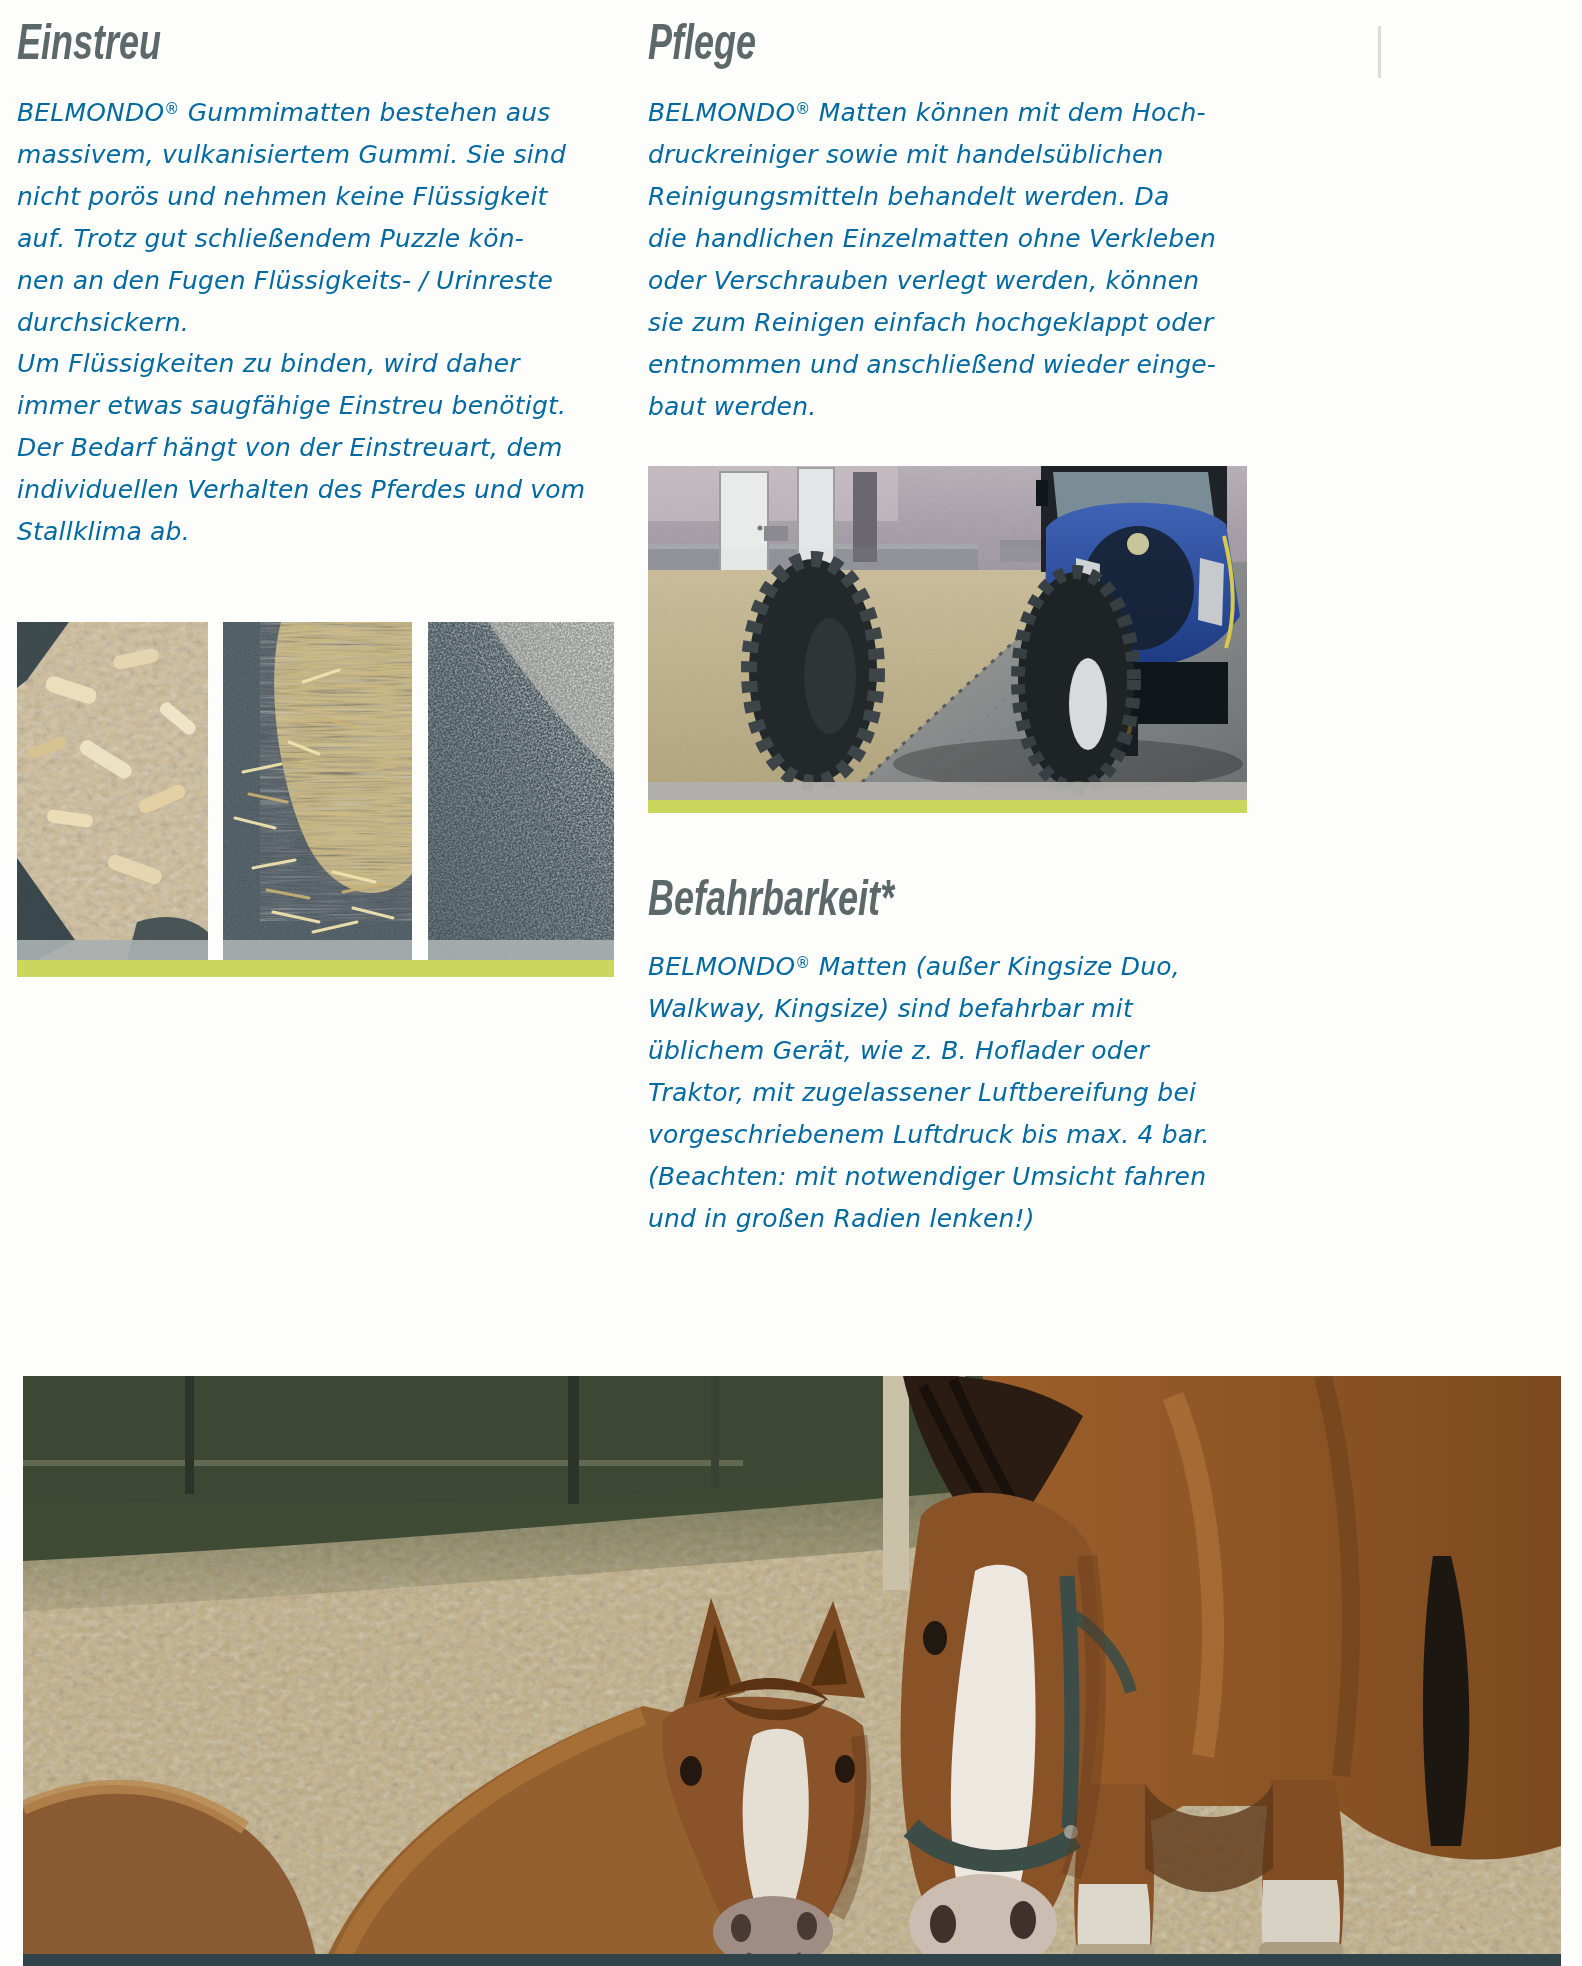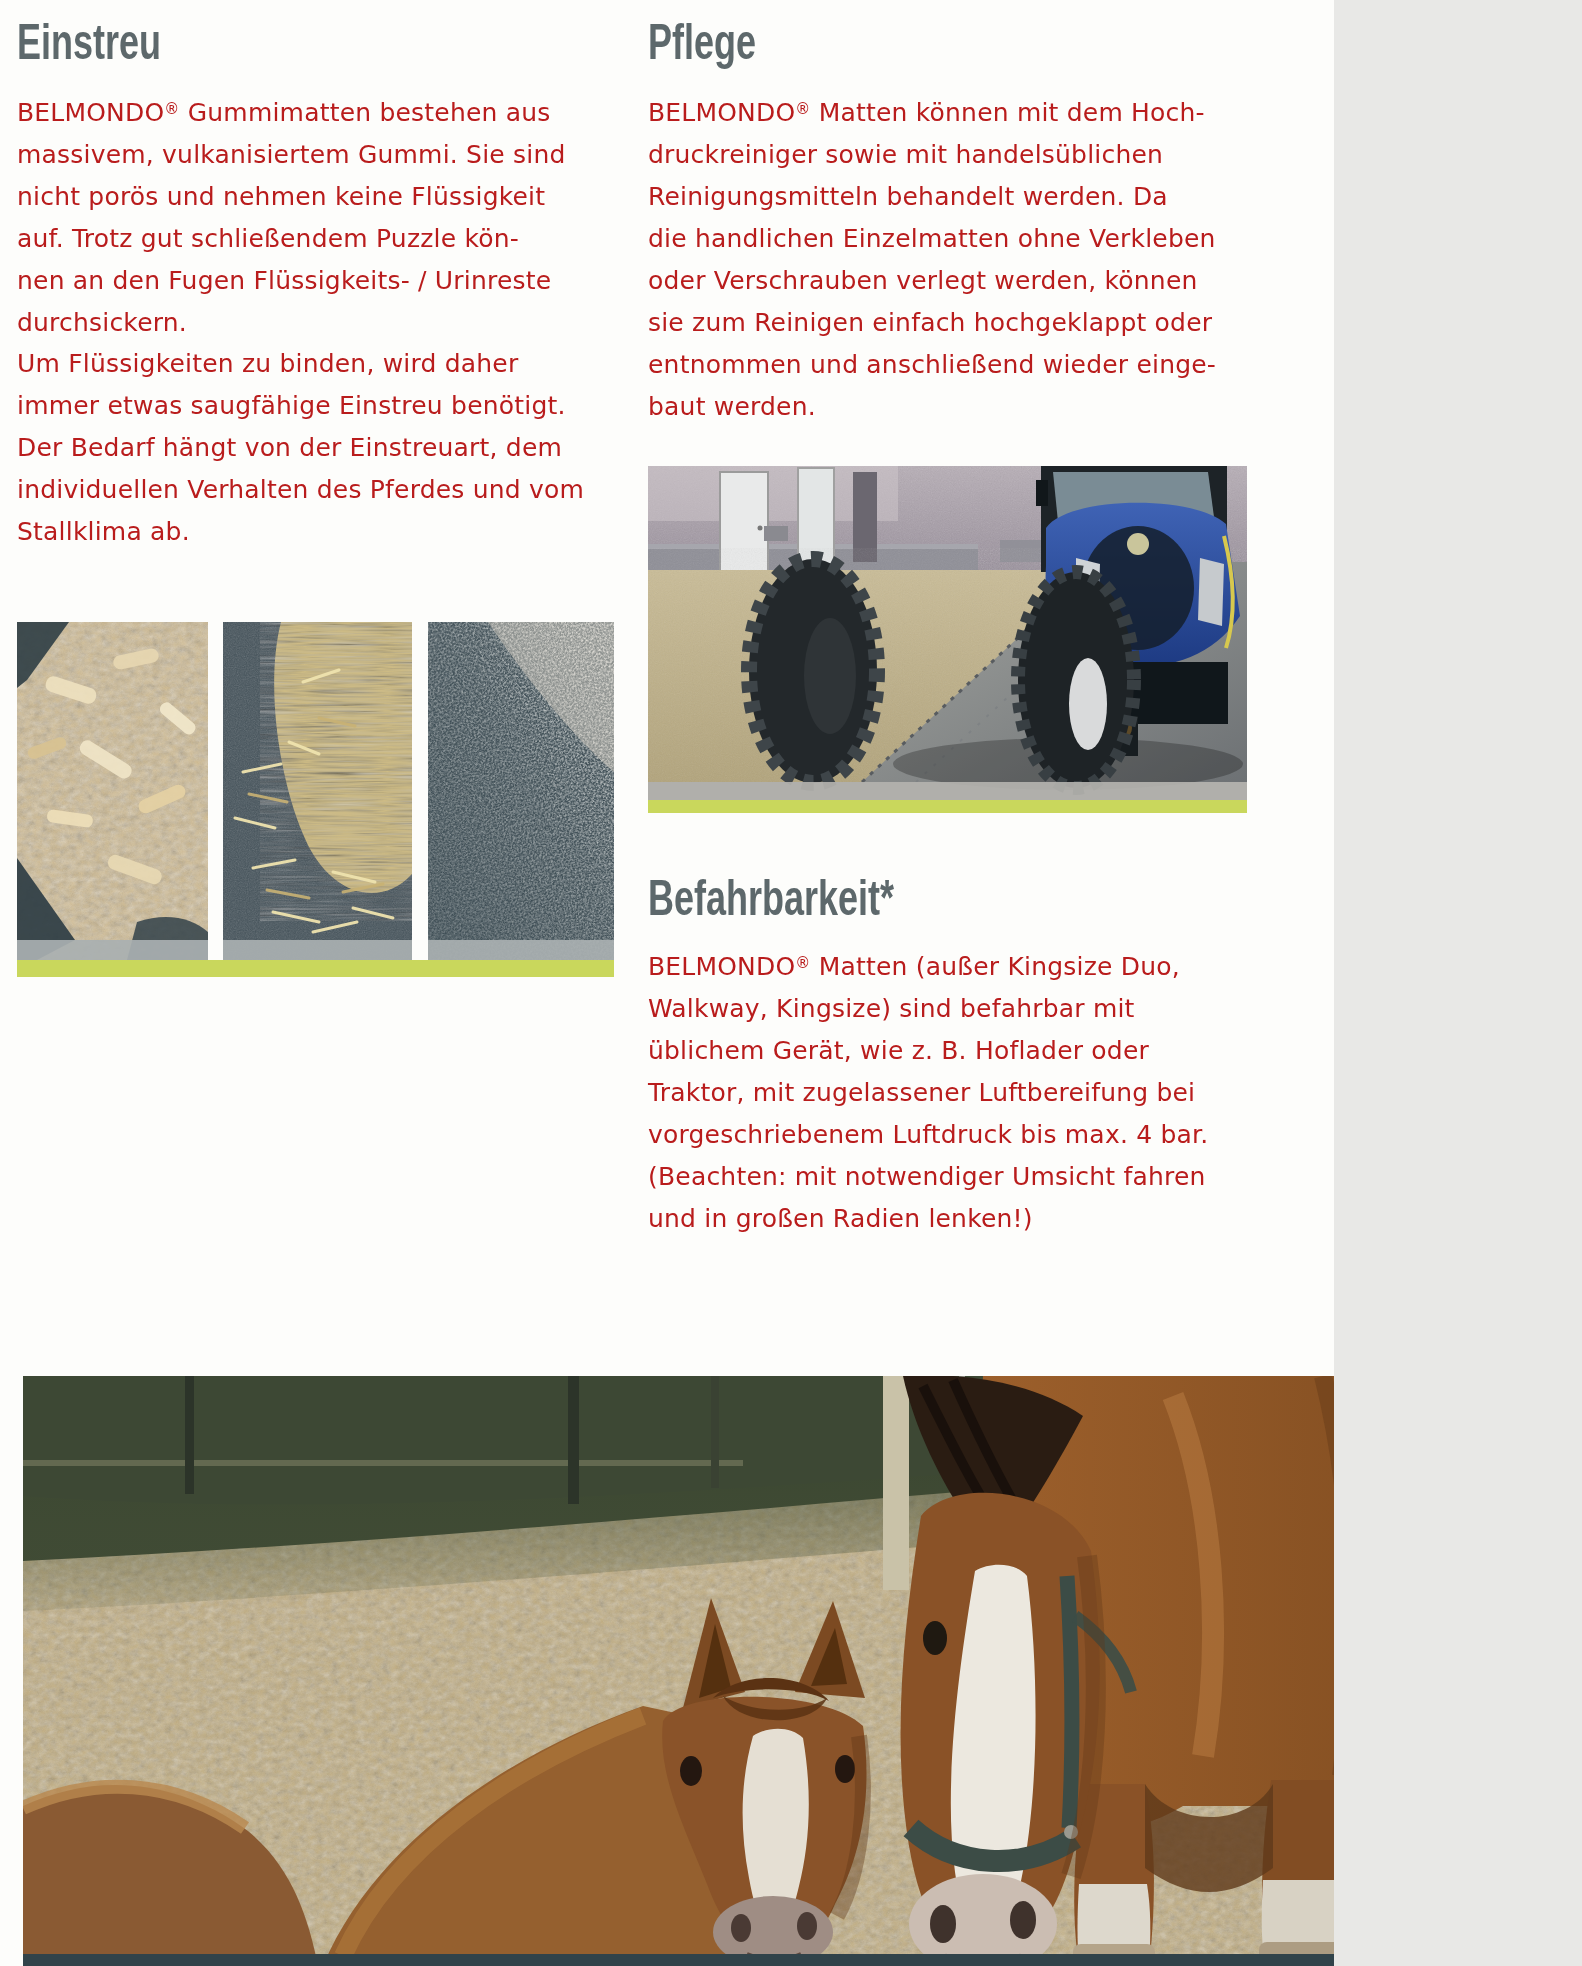--- a/index.html
+++ b/index.html
@@ -1,43 +1,44 @@
 <!DOCTYPE html>
 <html><head>
 <meta charset="utf-8">
 <style>
   html,body{margin:0;padding:0;background:#e8e8e6;}
   .page{
     position:relative;
-    width:1334px;height:1966px;
+    width:1582px;height:1966px;
     background:#fdfdfb;
     overflow:hidden;
     font-family:"DejaVu Sans", sans-serif;
     color:#3f4b4d;
+    font-style:italic;
   }
   .heading{
     position:absolute;
     margin:0;
     font-family:"Liberation Sans", sans-serif;
     font-weight:700;
     font-size:50px;
     line-height:56px;
     color:#5d686b;
     transform:scaleX(.72);
     transform-origin:left center;
     white-space:nowrap;
     letter-spacing:0;
   }
   .body-par{
     position:absolute;
     margin:0;
     font-size:25px;
     line-height:42px;
     letter-spacing:.2px;
-    color:#b91c1c;
+    color:#0369a1;
   }
   .body-par sup.reg{font-size:.60em;line-height:0;vertical-align:.45em;}
   .col-left{left:17px;}
   .col-right{left:648px;}
   .photo{position:absolute;overflow:hidden;background:#888;}
   .photo svg{display:block;}
   .accent-bar{position:absolute;background:#c9d75c;}
   .scan-line{position:absolute;background:#dcdcdc;}
 </style>
 </head>

